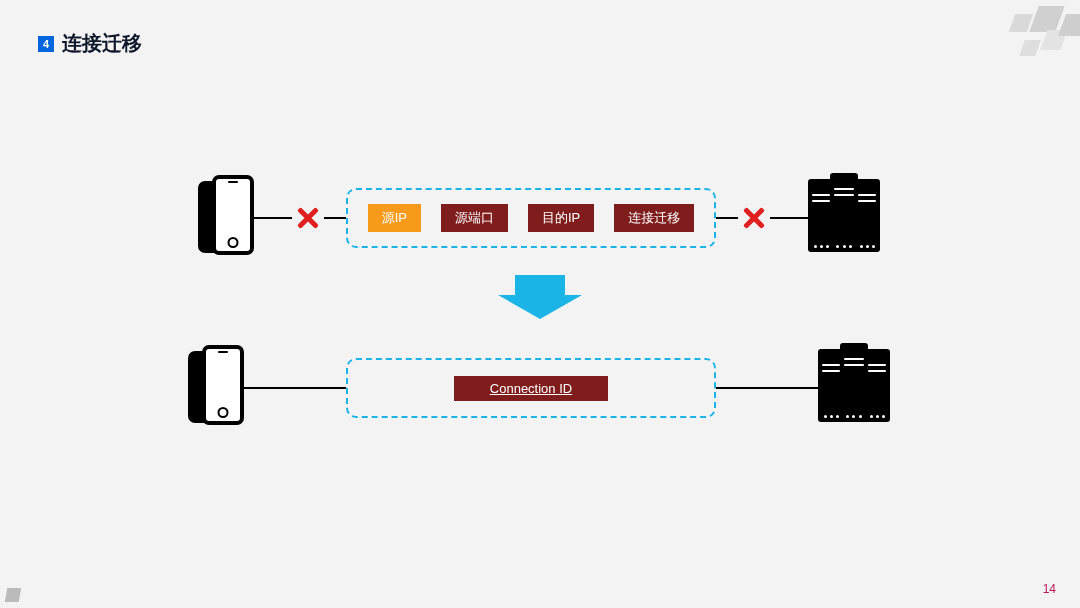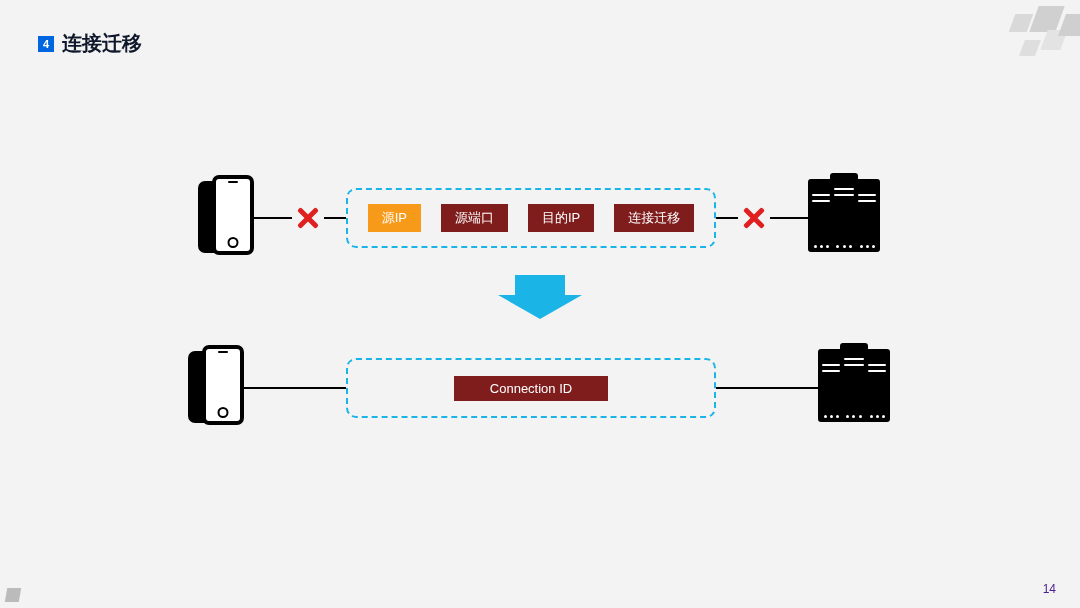--- a/index.html
+++ b/index.html
@@ -45,21 +45,21 @@
       right: 10px;
     }
     .corner-deco .sq {
       position: absolute;
       transform: skewX(-20deg);
     }
     .page-number {
       position: absolute;
       bottom: 12px;
       right: 24px;
-      color: #4c1d95;
+      color: #be185d;
       font-size: 12px;
     }
     .footer-logo {
       position: absolute;
       bottom: 6px;
       left: 6px;
       width: 14px;
       height: 14px;
       background: #bbb;
       transform: skewX(-10deg);
@@ -211,21 +211,21 @@
       color: #fff;
       font-size: 13px;
       padding: 5px 14px;
       white-space: nowrap;
       display: inline-flex;
       align-items: center;
       justify-content: center;
     }
     .tag-orange { background: #f79a1a; }
     .tag-blue { background: #7f1d1d; }
-    .tag-wide { padding: 5px 36px; }
+    .tag-wide { padding: 5px 36px; text-decoration: underline; }
     .arrow-down {
       position: absolute;
       top: 275px;
       left: 50%;
       transform: translateX(-50%);
       display: flex;
       flex-direction: column;
       align-items: center;
     }
     .arrow-stem {

